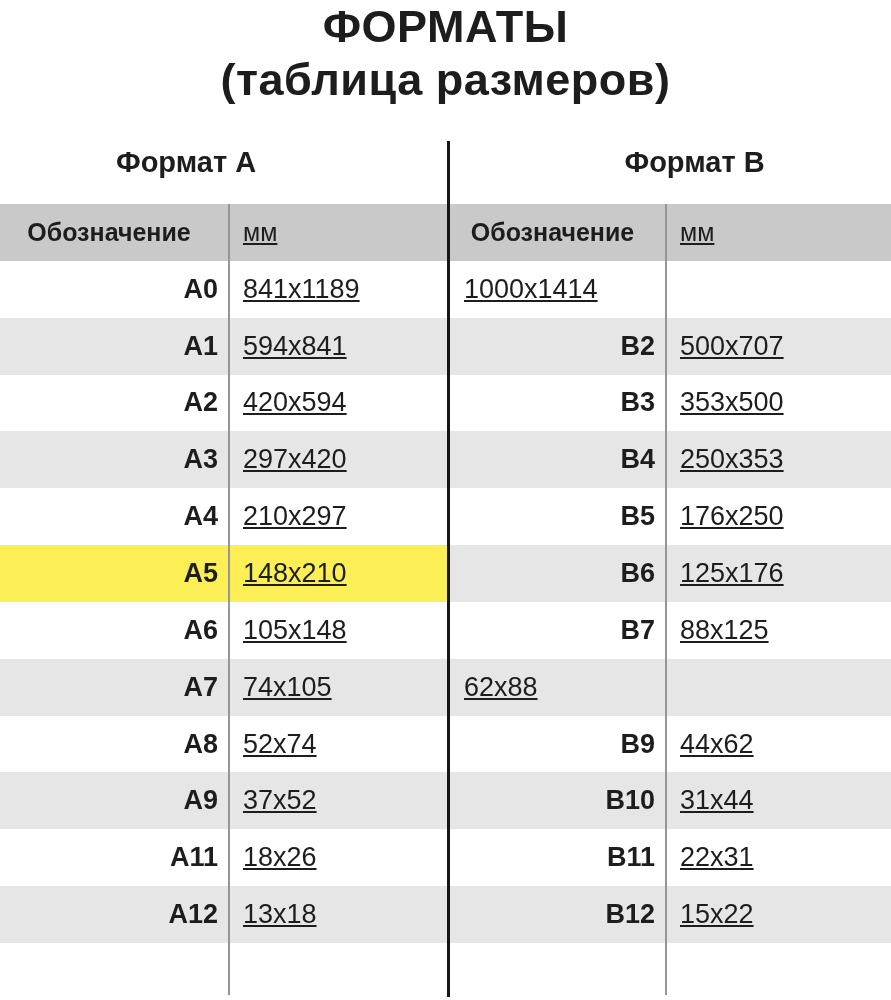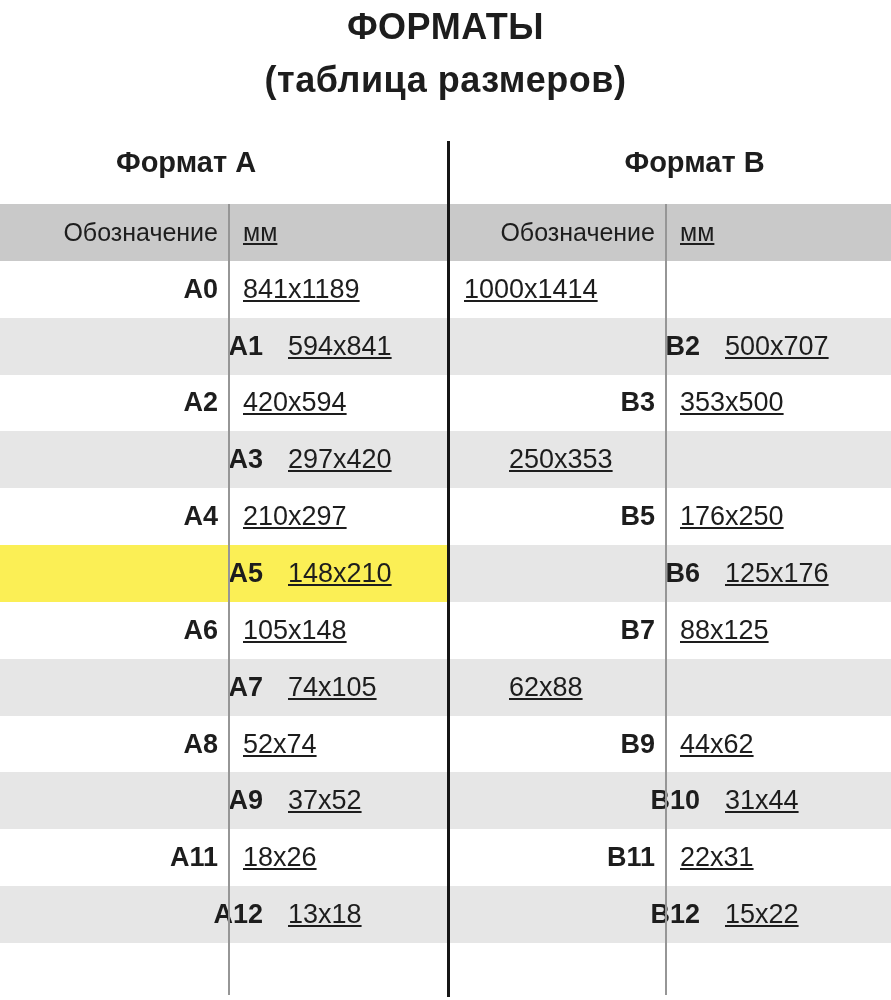--- a/index.html
+++ b/index.html
@@ -1,40 +1,40 @@
 <!DOCTYPE html>
 <html style="--header-bg: #c9c9c9; --alt-row-bg: #e6e6e6; --highlight-bg: #fbef55; --center-line: #161616; --table-line: #969696; --text: #1d1d1d;"><head>
 <meta charset="utf-8">
 <style>
   html,body{margin:0;padding:0;background:#ffffff;}
   body{font-family:"Liberation Sans","DejaVu Sans",sans-serif;color:var(--text,#1d1d1d);}
   .stage{position:relative;width:891px;height:1000px;background:#ffffff;overflow:hidden;}
 
   .title{position:absolute;top:0;left:0;width:100%;text-align:center;
-         font-weight:700;font-size:36px;line-height:53px;letter-spacing:.5px;}
+         font-weight:700;font-size:45px;line-height:53px;letter-spacing:.5px;}
 
   .col-title{position:absolute;top:146px;font-weight:700;font-size:29px;text-align:center;}
   .col-title.a{left:0;width:372px;}
   .col-title.b{left:474px;width:441px;}
 
   .tbl{position:absolute;top:204px;}
   .tbl.a{left:0;width:447px;}
   .tbl.b{left:450px;width:441px;}
 
   .row{height:56.85px;display:flex;align-items:center;font-size:27px;}
   .row.header{background:var(--header-bg,#c9c9c9);font-size:25px;}
-  .tbl .row:nth-child(2n+3){background:var(--alt-row-bg,#e6e6e6);padding-left:45px;}
+  .tbl .row:nth-child(2n+3){background:var(--alt-row-bg,#e6e6e6);}
   .tbl .row.highlight{background:var(--highlight-bg,#fbef55);}
 
   .cell{white-space:nowrap;}
   .cell.lab{box-sizing:border-box;text-align:right;font-weight:700;}
   .tbl.a .cell.lab{width:229px;padding-right:11px;}
   .tbl.b .cell.lab{width:216px;padding-right:11px;}
   .cell.val{padding-left:14px;text-decoration:underline;}
-  .row.header .cell.lab{font-weight:400;}
+  .row.header .cell.lab{font-weight:700;text-align:center;}
 
   .vline{position:absolute;top:141px;left:447px;width:3px;height:856px;
          background:var(--center-line,#161616);z-index:3;}
   .subline{position:absolute;top:204px;width:2px;height:791px;
            background:var(--table-line,#969696);z-index:2;}
   .subline.a{left:228px;}
   .subline.b{left:665px;}
 </style>
 </head>
 <body>
@@ -118,20 +118,21 @@
     </div>
     <div class="row">
       <div class="cell lab">B2</div>
       <div class="cell val">500x707</div>
     </div>
     <div class="row">
       <div class="cell lab">B3</div>
       <div class="cell val">353x500</div>
     </div>
     <div class="row">
+      <div class="cell lab">B4</div>
       <div class="cell val">250x353</div>
     </div>
     <div class="row">
       <div class="cell lab">B5</div>
       <div class="cell val">176x250</div>
     </div>
     <div class="row">
       <div class="cell lab">B6</div>
       <div class="cell val">125x176</div>
     </div>

